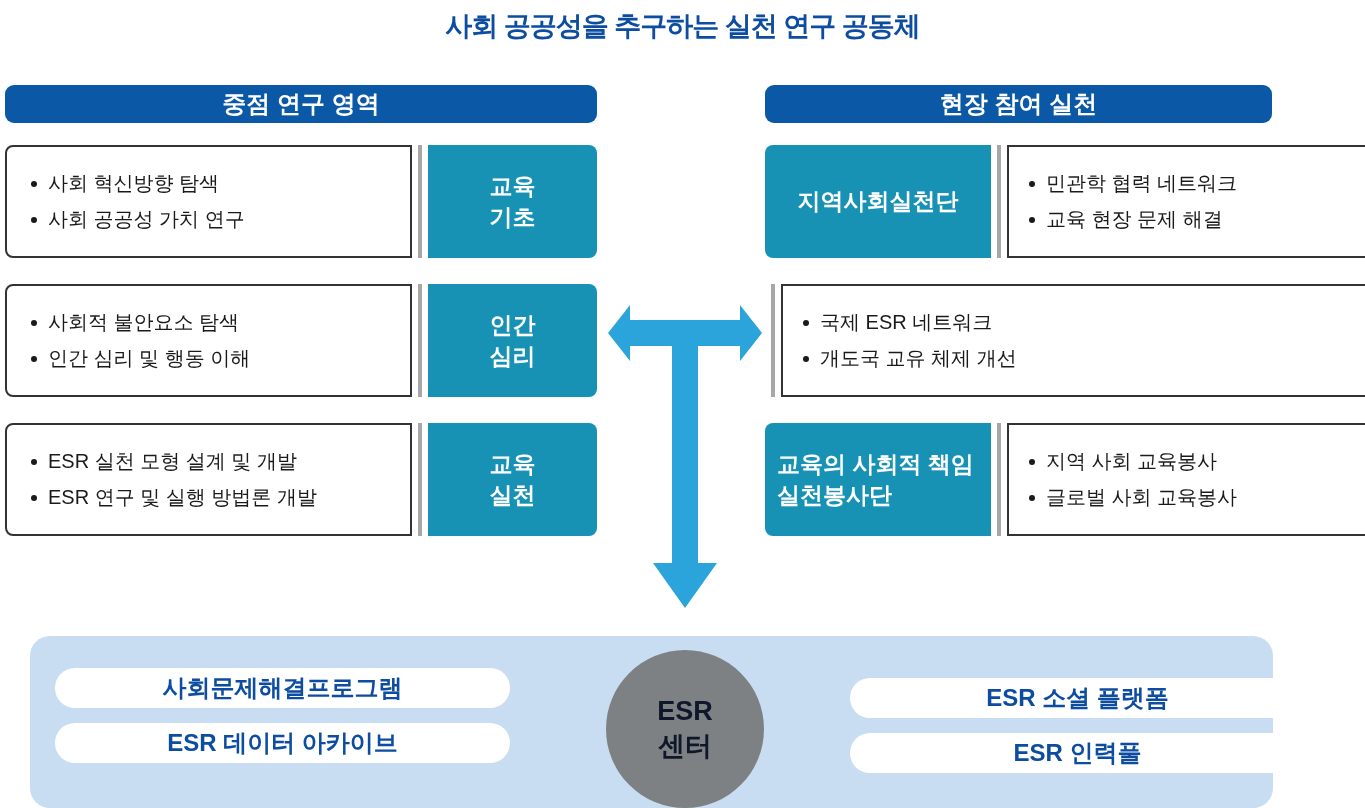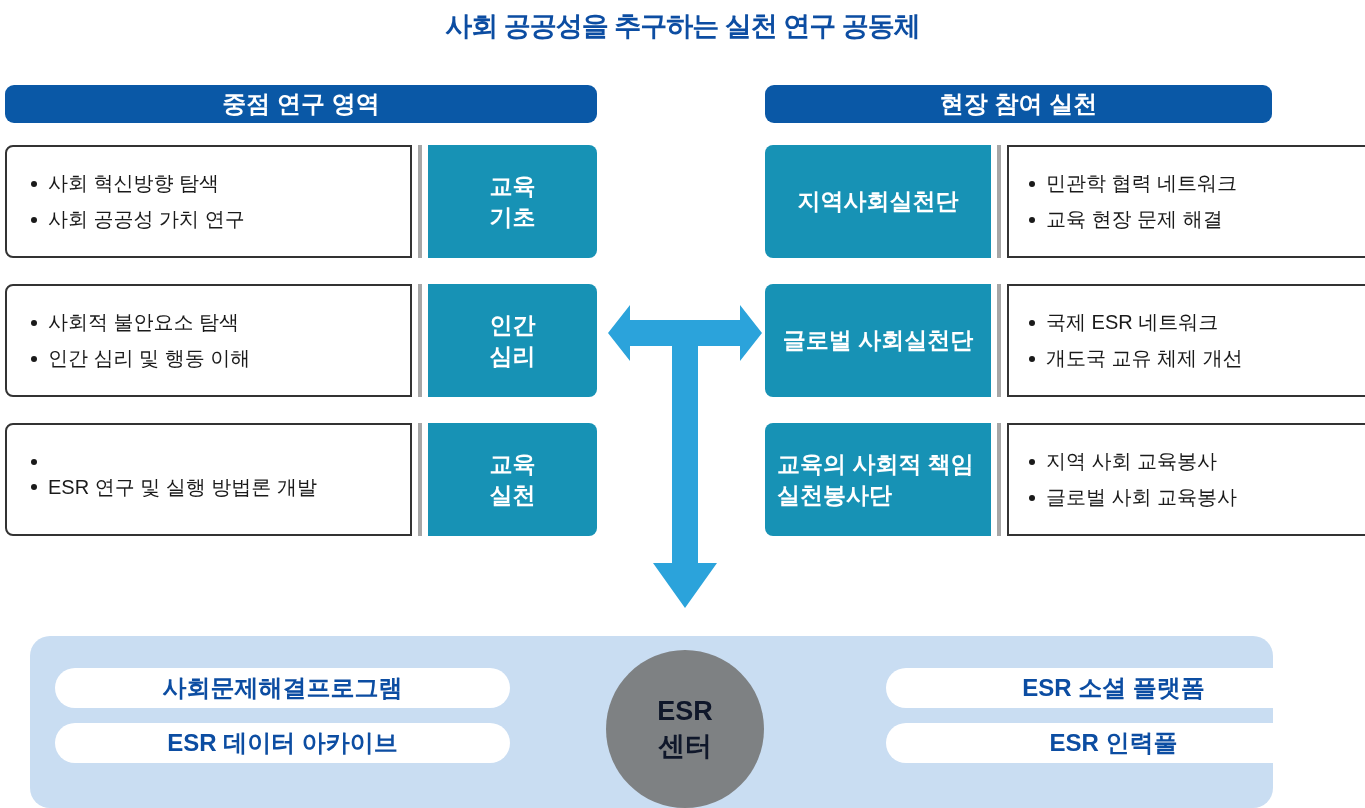--- a/index.html
+++ b/index.html
@@ -48,21 +48,21 @@
   .arrows { position:absolute; left:600px; top:300px; width:170px; height:320px; }
   .arrows polygon { fill:var(--arrow-blue,#2BA3DB); }
 
   .bottom-panel { position:absolute; left:30px; top:636px; width:1243px; height:172px;
                   background:var(--panel-blue,#C9DDF2); border-radius:20px; }
 
   .pill { position:absolute; width:455px; height:40px; background:#fff; border-radius:21px;
           display:flex; align-items:center; justify-content:center;
           font-size:24px; font-weight:700; color:var(--pill-text-blue,#0C4DA2); }
   .pill-left  { left:25px; }
-  .pill-right { left:856px; }
+  .pill-right { left:820px;margin-top:10px; }
   .pill-row-1 { top:32px; } .pill-row-2 { top:87px; }
 
   .circle { position:absolute; left:576px; top:14px; width:158px; height:158px;
             border-radius:50%; background:var(--circle-gray,#7E8183);
             color:#0f172a; font-size:27px; font-weight:700; line-height:1.3;
             display:flex; flex-direction:column; align-items:center; justify-content:center;text-align:center; }
 </style>
 </head>
 <body>
 
@@ -106,20 +106,21 @@
     <div class="teal-box">
       <span>인간</span>
       <span>심리</span>
     </div>
   </div>
 
   <div class="row left-row row-3">
     <div class="white-box">
       <div class="bullet">
           <span class="dot"></span>
+          <span>ESR 실천 모형 설계 및 개발</span>
         </div>
       <div class="bullet">
           <span class="dot"></span>
           <span>ESR 연구 및 실행 방법론 개발</span>
         </div>
     </div>
     <div class="divider"></div>
     <div class="teal-box">
       <span>교육</span>
       <span>실천</span>
@@ -137,23 +138,20 @@
           <span>민관학 협력 네트워크</span>
         </div>
       <div class="bullet">
           <span class="dot"></span>
           <span>교육 현장 문제 해결</span>
         </div>
     </div>
   </div>
 
   <div class="row right-row row-2">
-    <div class="teal-box">
-      <span>글로벌 사회실천단</span>
-    </div>
     <div class="divider"></div>
     <div class="white-box">
       <div class="bullet">
           <span class="dot"></span>
           <span>국제 ESR 네트워크</span>
         </div>
       <div class="bullet">
           <span class="dot"></span>
           <span>개도국 교유 체제 개선</span>
         </div>

